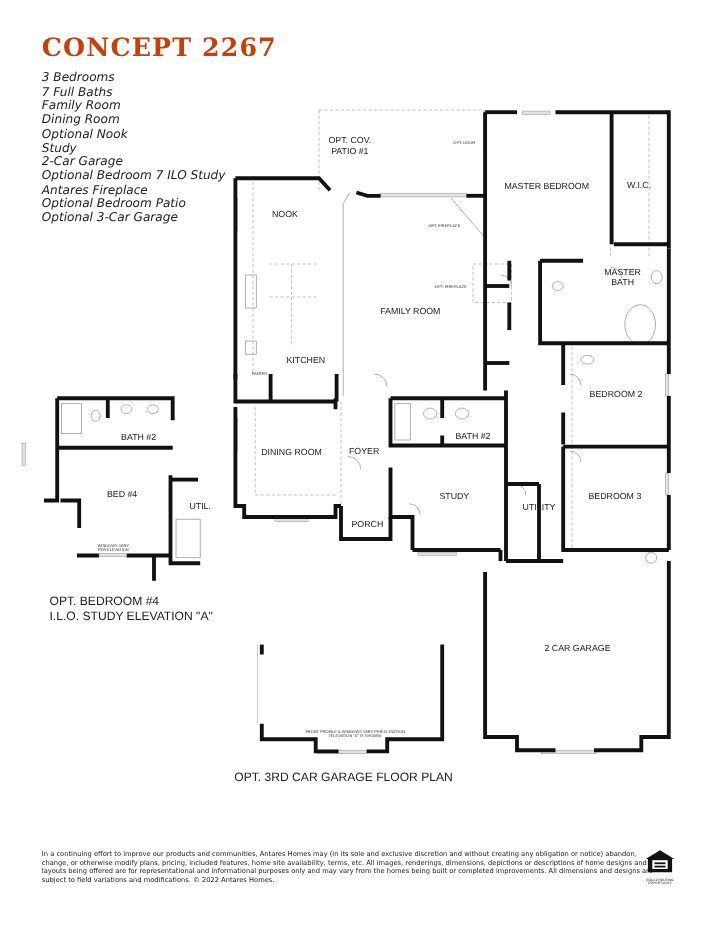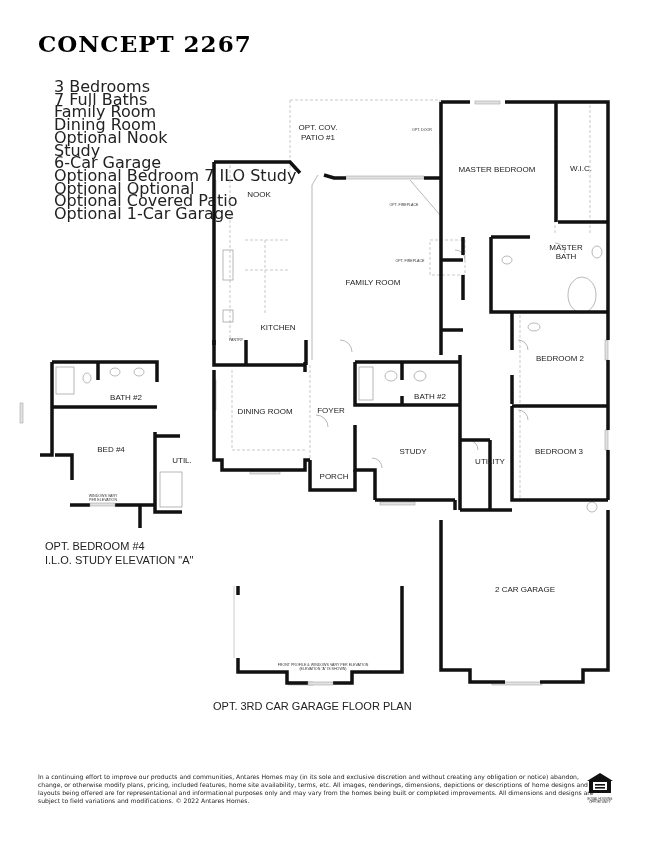--- a/index.html
+++ b/index.html
@@ -1,43 +1,43 @@
 <!DOCTYPE html>
 <html><head>
 <meta charset="utf-8">
 <style>
   html, body { margin:0; padding:0; background:#ffffff; }
   body { width:650px; height:842px; position:relative; overflow:hidden; font-family:"Liberation Sans", sans-serif; }
-  .title { position:absolute; left:38px; top:30px; font-family:"DejaVu Serif", serif; font-weight:bold; font-size:23px; color:#000000; letter-spacing:1px; margin:0; }
-  .features { position:absolute; left:38px; top:65px; margin:16px; padding:0; list-style:none; font-family:"DejaVu Sans", sans-serif; font-size:16px; line-height:12.7px; color:#222; }
+  .title { position:absolute; left:38px; top:30px; font-family:"DejaVu Serif", serif; font-weight:bold; font-size:23px; color:#c2410c; letter-spacing:1px; margin:0; }
+  .features { position:absolute; left:38px; top:65px; margin:0; padding:0; list-style:none; font-family:"DejaVu Sans", sans-serif; font-size:11px; line-height:12.7px; color:#222;font-style:italic; }
   .plan { position:absolute; left:0; top:0; }
   .room { font-family:"Liberation Sans", sans-serif; font-size:8px; fill:#222; }
   .tiny { font-family:"Liberation Sans", sans-serif; font-size:3.6px; fill:#333; }
   .caption { font-family:"Liberation Sans", sans-serif; font-size:11px; fill:#222; }
   .disclaimer { position:absolute; left:38px; top:773px; width:562px; margin:0; font-family:"DejaVu Sans", sans-serif; font-size:6.1px; line-height:8px; color:#222; }
   .eho { position:absolute; left:582px; top:772px; width:36px; text-align:center; }
   .eho-text { display:block; font-size:3px; line-height:3.4px; color:#222; font-family:"Liberation Sans", sans-serif; }
 </style>
 </head>
 <body>
 
 <h1 class="title">CONCEPT 2267</h1>
 
 <ul class="features">
   <li>3 Bedrooms</li>
   <li>7 Full Baths</li>
   <li>Family Room</li>
   <li>Dining Room</li>
   <li>Optional Nook</li>
   <li>Study</li>
-  <li>6-Car Garage</li>
+  <li>2-Car Garage</li>
   <li>Optional Bedroom 7 ILO Study</li>
-  <li>Optional Optional</li>
-  <li>Optional Covered Patio</li>
-  <li>Optional 1-Car Garage</li>
+  <li>Antares Fireplace</li>
+  <li>Optional Bedroom Patio</li>
+  <li>Optional 3-Car Garage</li>
 </ul>
 
 <svg class="plan" width="650" height="842" viewBox="0 0 650 842">
 
   <g>
 
     <g fill="none" stroke="#bbbbbb" stroke-width="0.8" stroke-dasharray="3,2">
       <path d="M290 100 L290 175 M290 100 L440 100"></path>
       <path d="M230 165 L230 340"></path>
       <path d="M232 370 L232 450 L305 450"></path>

